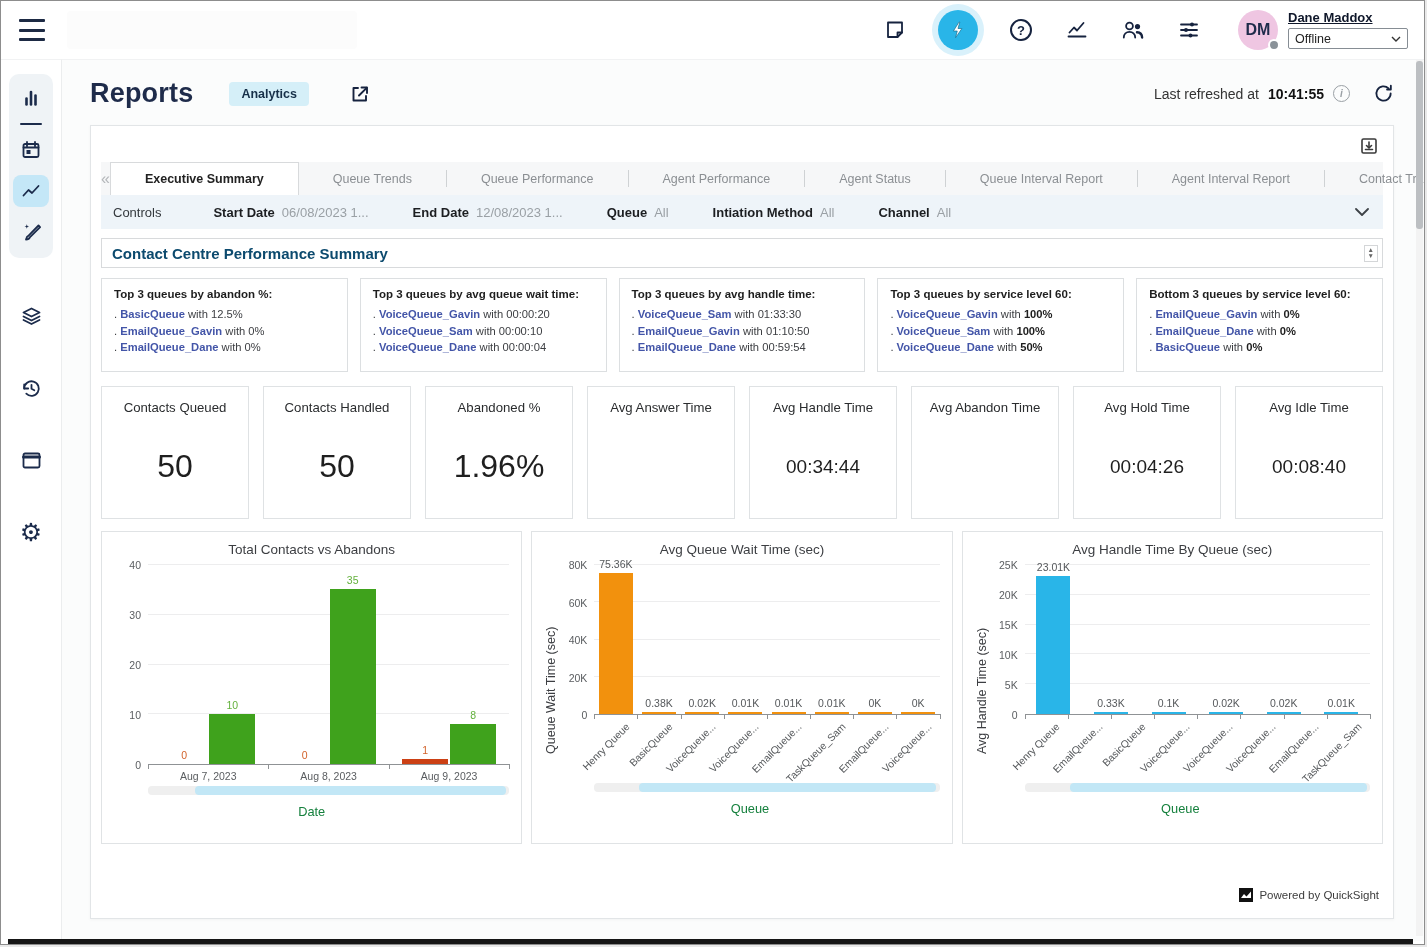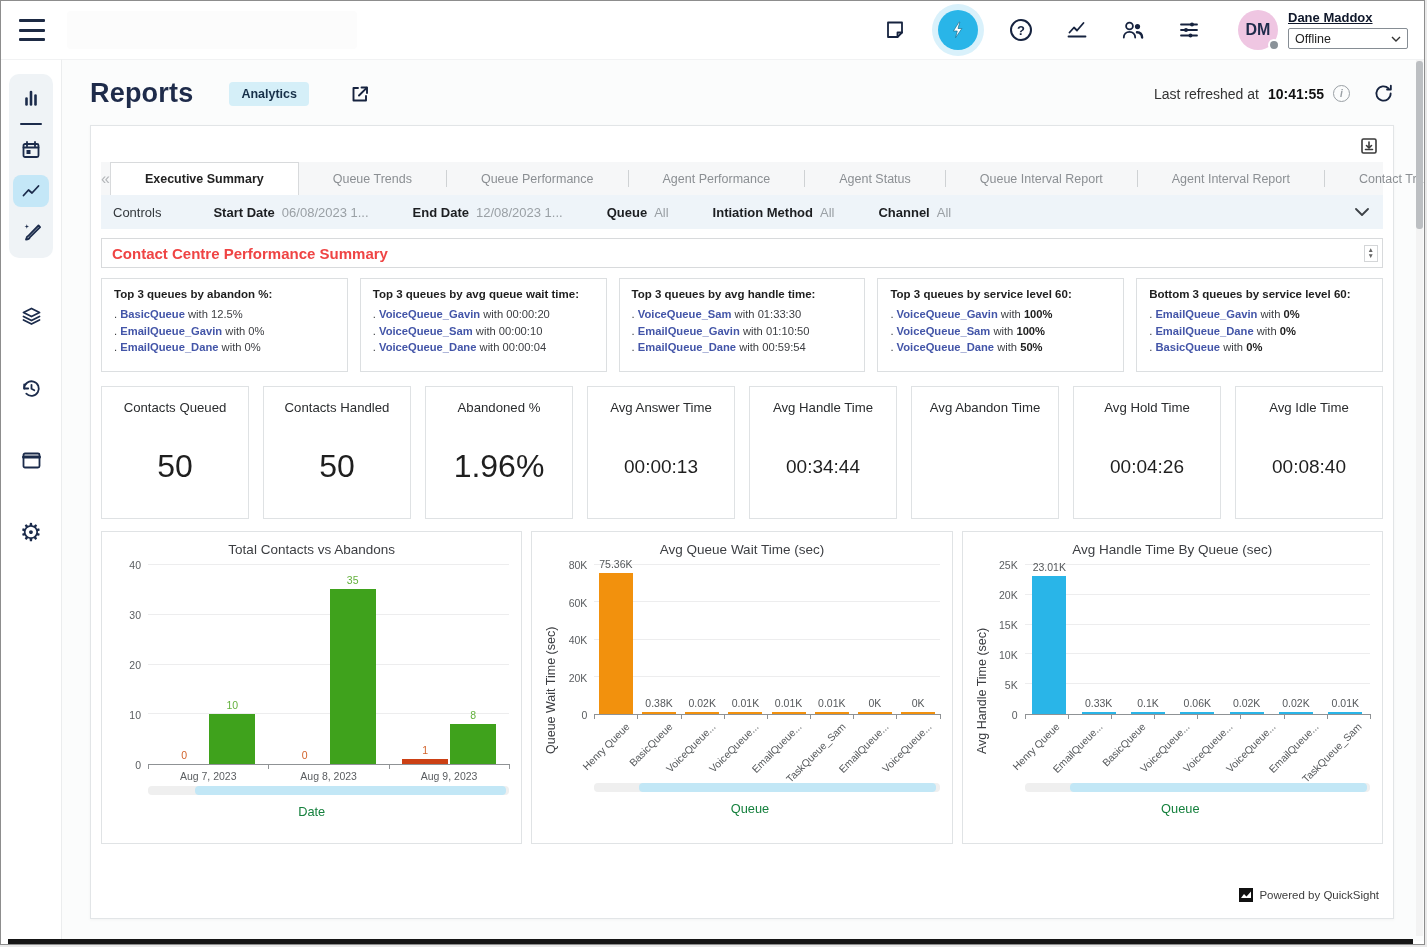--- a/index.html
+++ b/index.html
@@ -64,21 +64,21 @@
 
   .controls-row { height:34px; background:#eef4f9; display:flex; align-items:center; padding:0 14px 0 12px; font-size:13px; }
   .controls-label { color:#33383d; margin-right:52px; }
   .filter { display:flex; align-items:center; margin-right:44px; }
   .filter b { color:#1c1e21; font-weight:700; }
   .filter .fval { color:#9aa0a5; margin-left:7px; }
   .ctl-chev { margin-left:auto; display:flex; cursor:pointer; }
   .ctl-chev svg { stroke:#3d4247; fill:none; stroke-width:1.8; stroke-linecap:round; stroke-linejoin:round; }
 
   .summary-header { margin-top:9px; border:1px solid #d8dadc; height:30px; display:flex; align-items:center; padding:0 4px 0 10px; }
-  .summary-title { font-size:15px; font-weight:700; color:#ef4444; }
+  .summary-title { font-size:15px; font-weight:700; color:#0c4a6e; }
   .spinner { margin-left:auto; display:flex; flex-direction:column; align-items:center; border:1px solid #d4d6d8; padding:1px 3px; line-height:1; cursor:pointer; }
   .spinner span { font-size:6.5px; color:#666; }
 
   .insight-row { margin-top:10px; display:flex; gap:12px; }
   .insight-card { flex:1; border:1px solid #dcdfe1; min-height:94px; padding:9px 12px; background:#fff; }
   .insight-title { font-size:11.5px; font-weight:700; color:#1e1e1e; margin-bottom:6px; }
   .insight-item { font-size:11.2px; color:#3c3e42; line-height:16.5px; white-space:nowrap; }
   .q-link { color:#4355a8; font-weight:700; cursor:pointer; }
   .iv-bold { font-weight:700; color:#1e1e1e; }
 
@@ -389,23 +389,20 @@
               </div>
             </div>
             <div class="kpi-card">
               <div class="kpi-label">Abandoned %</div>
               <div class="kpi-vwrap">
                 <div class="kpi-value large">1.96%</div>
               </div>
             </div>
             <div class="kpi-card">
               <div class="kpi-label">Avg Answer Time</div>
-              <div class="kpi-vwrap">
-                <div class="kpi-value small">00:00:13</div>
-              </div>
             </div>
             <div class="kpi-card">
               <div class="kpi-label">Avg Handle Time</div>
               <div class="kpi-vwrap">
                 <div class="kpi-value small">00:34:44</div>
               </div>
             </div>
             <div class="kpi-card">
               <div class="kpi-label">Avg Abandon Time</div>
             </div>
@@ -603,25 +600,20 @@
                             <span class="bar-label" style="color: rgb(85, 88, 91);">0.33K</span>
                           </div>
                         </div>
                         <div class="slot">
                           <div class="bar" style="width: 34px; height: 2px; background: rgb(41, 181, 232);">
                             <span class="bar-label" style="color: rgb(85, 88, 91);">0.1K</span>
                           </div>
                         </div>
                         <div class="slot">
                           <div class="bar" style="width: 34px; height: 2px; background: rgb(41, 181, 232);">
-                            <span class="bar-label" style="color: rgb(85, 88, 91);">0.06K</span>
-                          </div>
-                        </div>
-                        <div class="slot">
-                          <div class="bar" style="width: 34px; height: 2px; background: rgb(41, 181, 232);">
                             <span class="bar-label" style="color: rgb(85, 88, 91);">0.02K</span>
                           </div>
                         </div>
                         <div class="slot">
                           <div class="bar" style="width: 34px; height: 2px; background: rgb(41, 181, 232);">
                             <span class="bar-label" style="color: rgb(85, 88, 91);">0.02K</span>
                           </div>
                         </div>
                         <div class="slot">
                           <div class="bar" style="width: 34px; height: 2px; background: rgb(41, 181, 232);">

